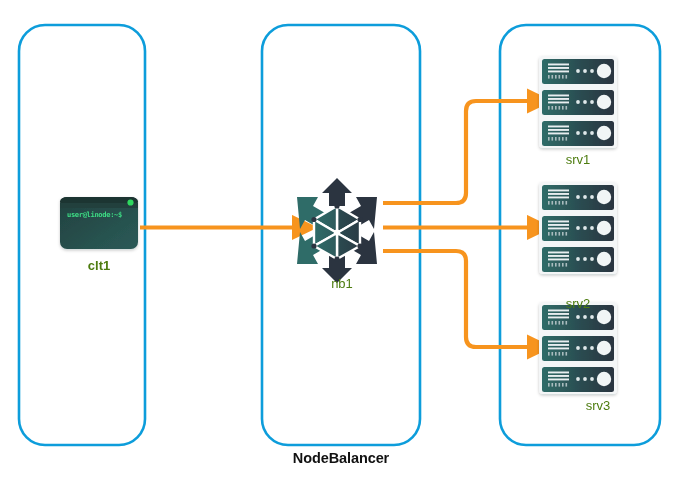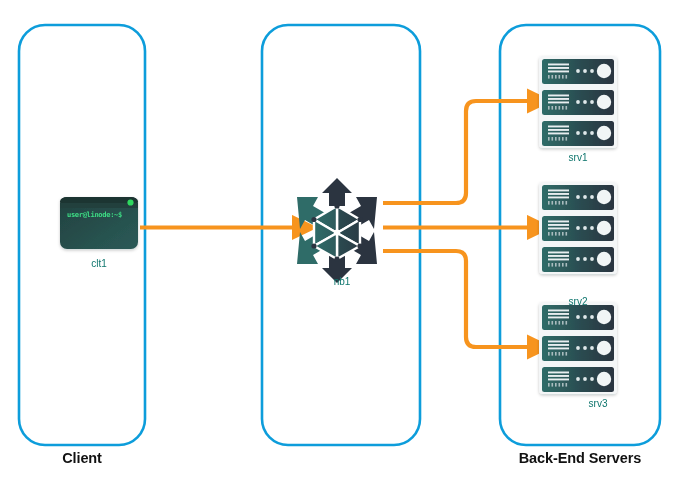--- a/index.html
+++ b/index.html
@@ -34,23 +34,23 @@
     font-size: 14.5px;
     font-weight: bold;
     color: #111111;
     letter-spacing: -0.1px;
     white-space: nowrap;
   }
   .node-caption {
     position: absolute;
     text-align: center;
     font-family: "Liberation Sans", sans-serif;
-    font-size: 10px;
+    font-size: 13px;
     font-weight: normal;
-    color: #0f766e;
+    color: #4d7c0f;
     white-space: nowrap;
   }
 </style>
 </head>
 <body>
 
 <div id="diagram-root">
 
   <svg class="canvas" viewBox="0 0 683 488" xmlns="http://www.w3.org/2000/svg">
 
@@ -345,28 +345,27 @@
       <g fill="#dfe8ea">
         <circle cx="578" cy="379" r="1.9"></circle>
           <circle cx="585" cy="379" r="1.9"></circle>
           <circle cx="592" cy="379" r="1.9"></circle>
       </g>
       <circle cx="604" cy="379" r="7.2" fill="#f1f5f6"></circle>
     </g>
 
   </svg>
 
-  <div class="node-caption" style="left:59px; top:258px; width:80px;">clt1</div>
+  <div class="node-caption" style="left:59px; top:258px; width:80px;font-weight:bold;">clt1</div>
 
   <div class="node-caption" style="left:302px; top:276px; width:80px;">nb1</div>
 
   <div class="node-caption" style="left:538px; top:152px; width:80px;">srv1</div>
 
   <div class="node-caption" style="left:538px; top:296px; width:80px;">srv2</div>
 
   <div class="node-caption" style="left:558px; top:398px; width:80px;">srv3</div>
 
-  <div class="group-caption" style="left:19px; top:450px; width:126px;">Client</div>
-
-
-  <div class="group-caption" style="left:500px; top:450px; width:160px;">Back-End Servers</div>
+
+  <div class="group-caption" style="left:262px; top:450px; width:158px;">NodeBalancer</div>
+
 
 </div>
 
 </body></html>

